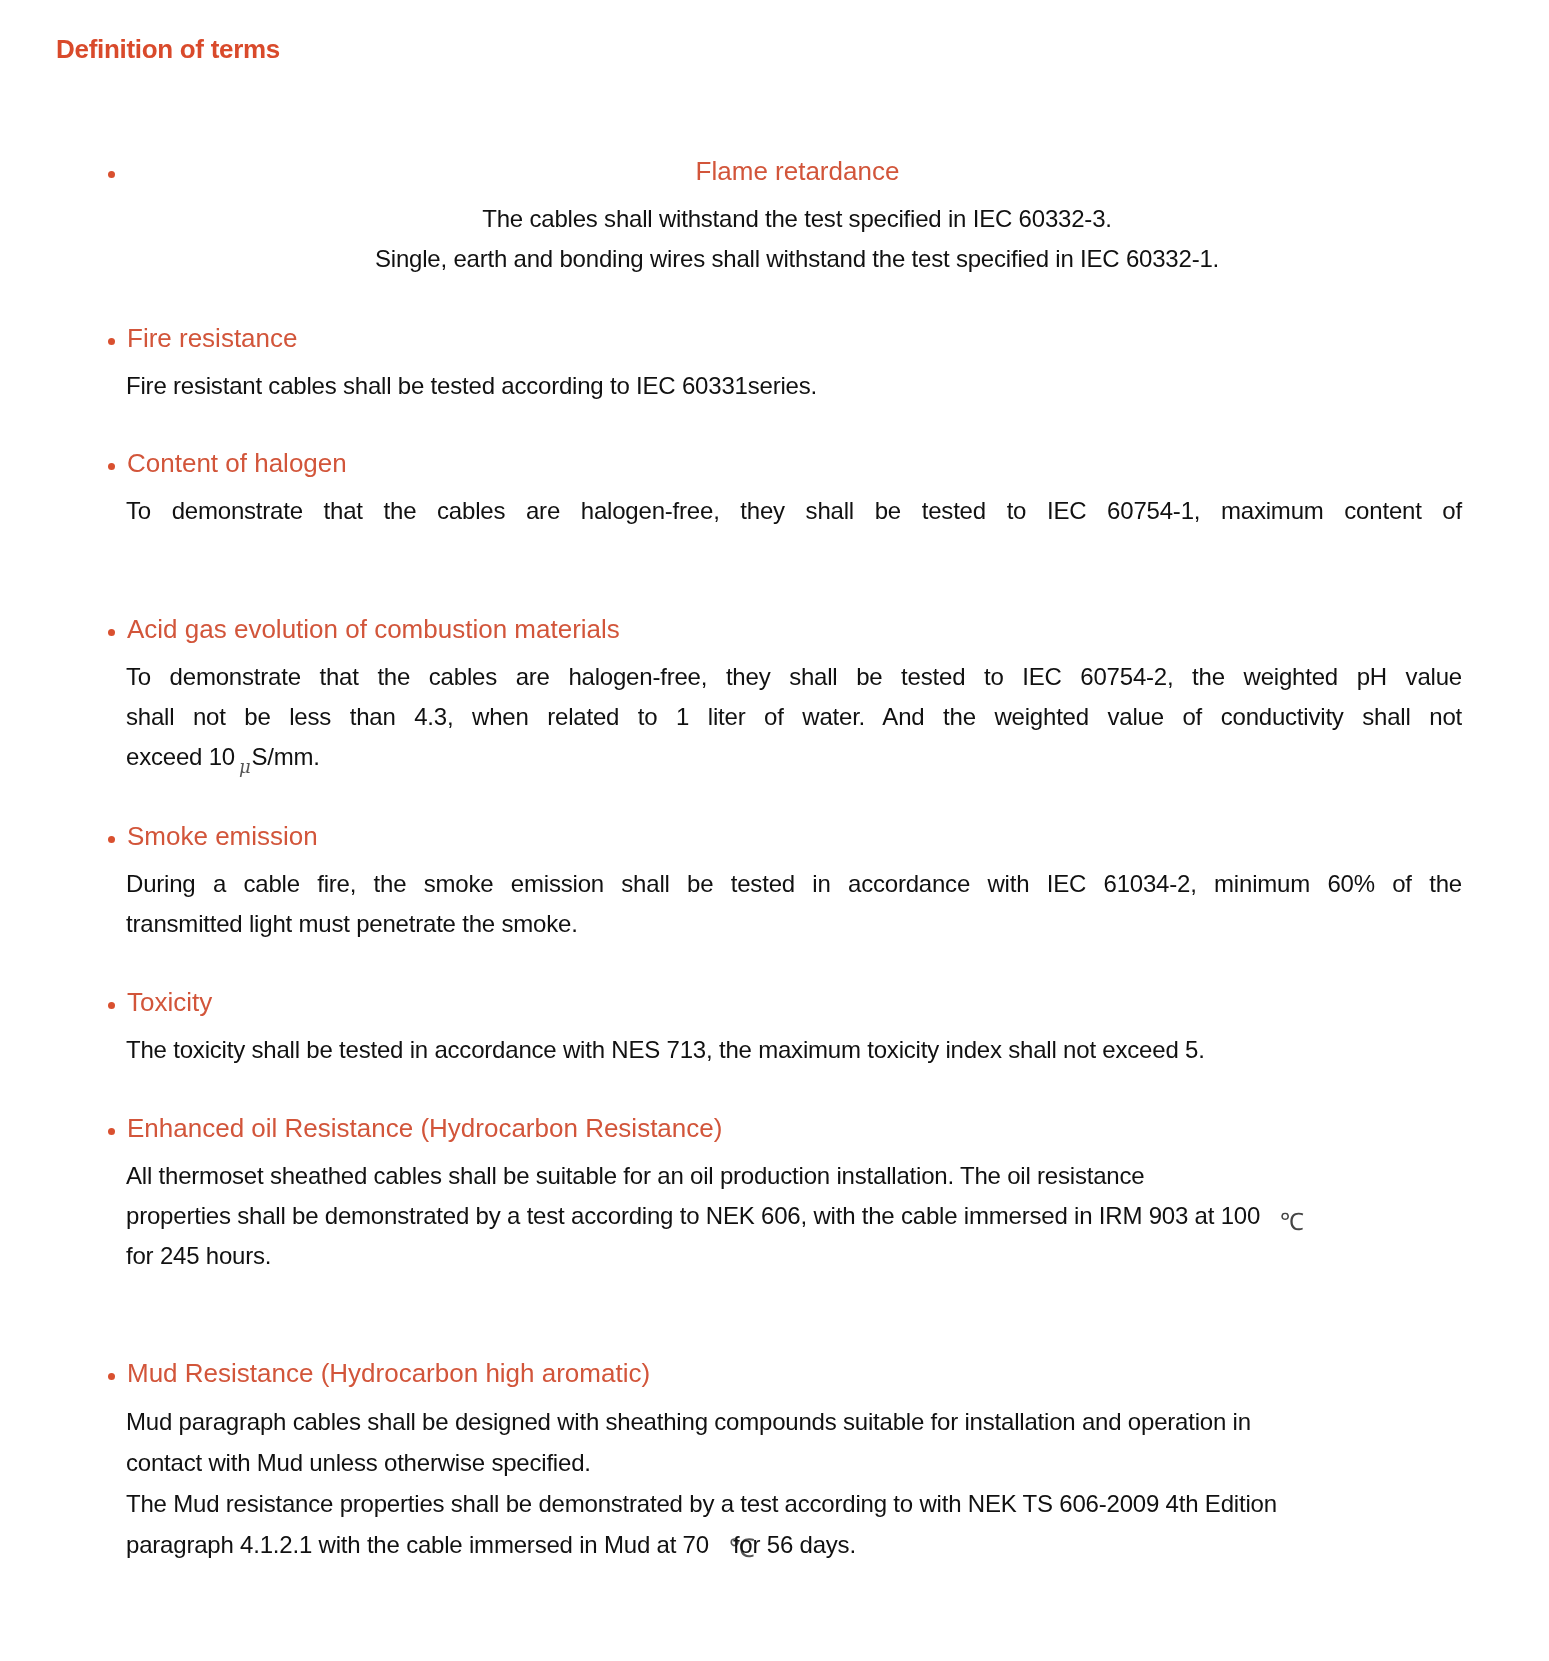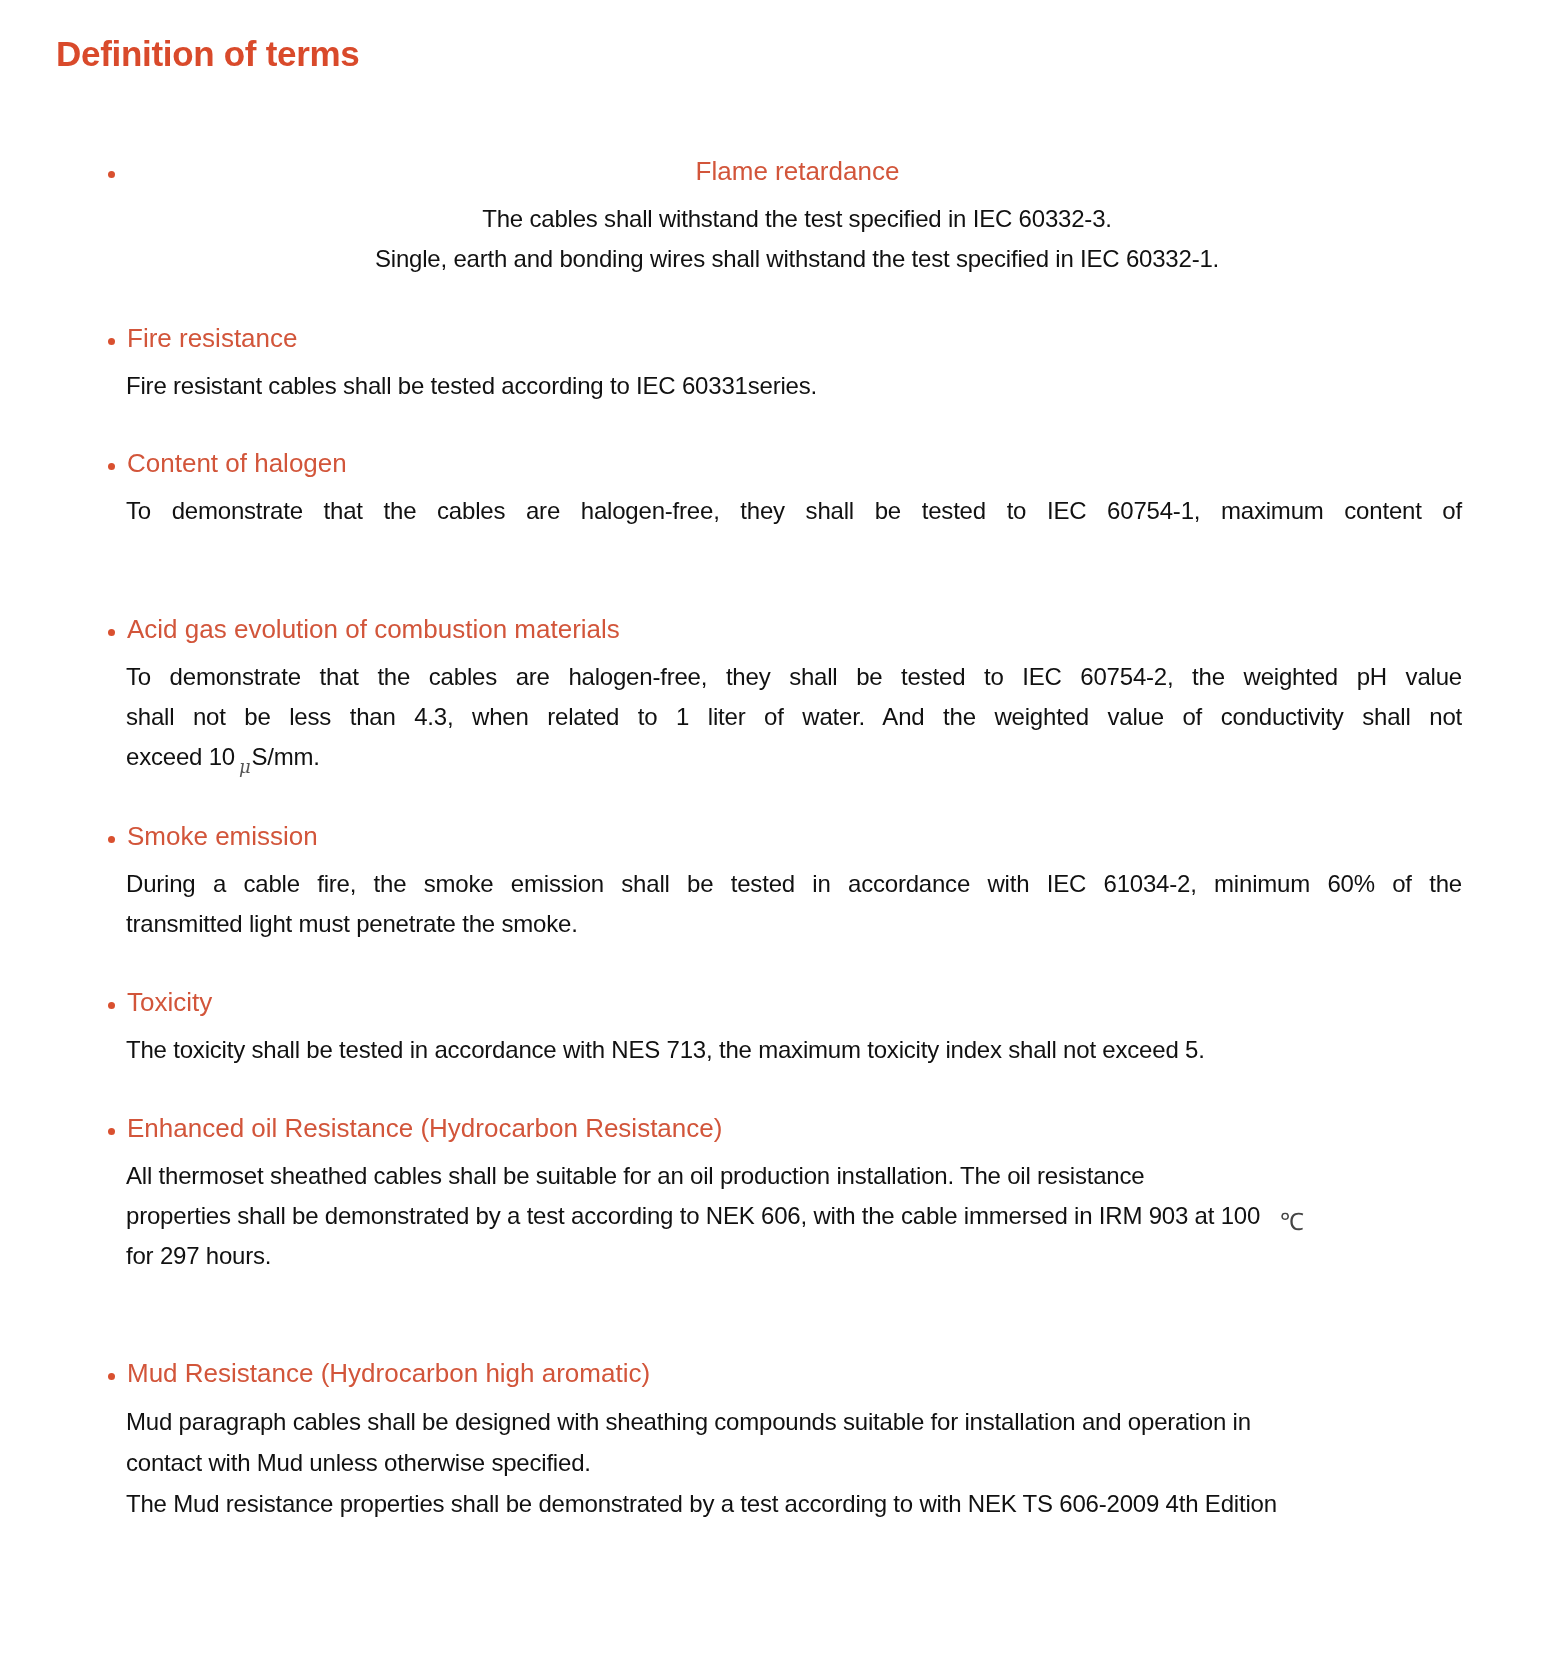--- a/index.html
+++ b/index.html
@@ -1,20 +1,20 @@
 <!DOCTYPE html>
 <html><head>
 <meta charset="utf-8">
 <style>
   html, body { margin: 0; padding: 0; background: #ffffff; }
   body { width: 1549px; height: 1661px; position: relative; overflow: hidden; }
   .title {
     position: absolute; left: 56px; top: 34px;
     font-family: "Liberation Sans", sans-serif; font-weight: bold;
-    font-size: 35px; color: #d94a2b; letter-spacing: -0.3px;
+    font-size: 26px; color: #d94a2b; letter-spacing: -0.3px;
   }
   .section { position: absolute; left: 108px; width: 1360px; }
   .heading {
     position: relative; padding-left: 19px;
     font-family: "Liberation Sans", sans-serif; font-size: 26px;
     color: #d2553a; line-height: 32px; height: 32px; white-space: nowrap;
   }
   .bullet {
     position: absolute; left: 0; top: 16px; width: 7px; height: 7px;
     border-radius: 50%; background: #d9502f;
@@ -100,27 +100,28 @@
 </div>
 
 <div class="section" style="top:1112px;">
   <div class="heading">
     <span class="bullet"></span>
     <span>Enhanced oil Resistance (Hydrocarbon Resistance)</span>
   </div>
   <div class="body">
     <div class="line">All thermoset sheathed cables shall be suitable for an oil production installation. The oil resistance</div>
     <div class="line"><span>properties shall be demonstrated by a test according to NEK 606, with the cable immersed in IRM 903 at 100</span><span class="unit-degc" style="margin-left:20px;">℃</span></div>
-    <div class="line">for 297 hours.</div>
+    <div class="line">for 245 hours.</div>
   </div>
 </div>
 
 <div class="section" style="top:1357px;">
   <div class="heading">
     <span class="bullet"></span>
     <span>Mud Resistance (Hydrocarbon high aromatic)</span>
   </div>
   <div class="body" style="line-height:41px;">
     <div class="line" style="height:41px;">Mud paragraph cables shall be designed  with sheathing compounds suitable for installation and operation in</div>
     <div class="line" style="height:41px;">contact with Mud unless otherwise specified.</div>
     <div class="line" style="height:41px;">The Mud resistance properties shall be demonstrated by a test according to with NEK TS 606-2009 4th Edition</div>
+    <div class="line" style="height:41px; position:relative;"><span>paragraph 4.1.2.1 with the cable immersed in Mud at 70</span><span style="display:inline-block; width:24px;"></span><span style="position:relative; display:inline-block;"><span class="degc-over" style="left:-4px; top:4px;">℃</span><span style="position:relative;">for 56 days.</span></span></div>
   </div>
 </div>
 
 </body></html>

